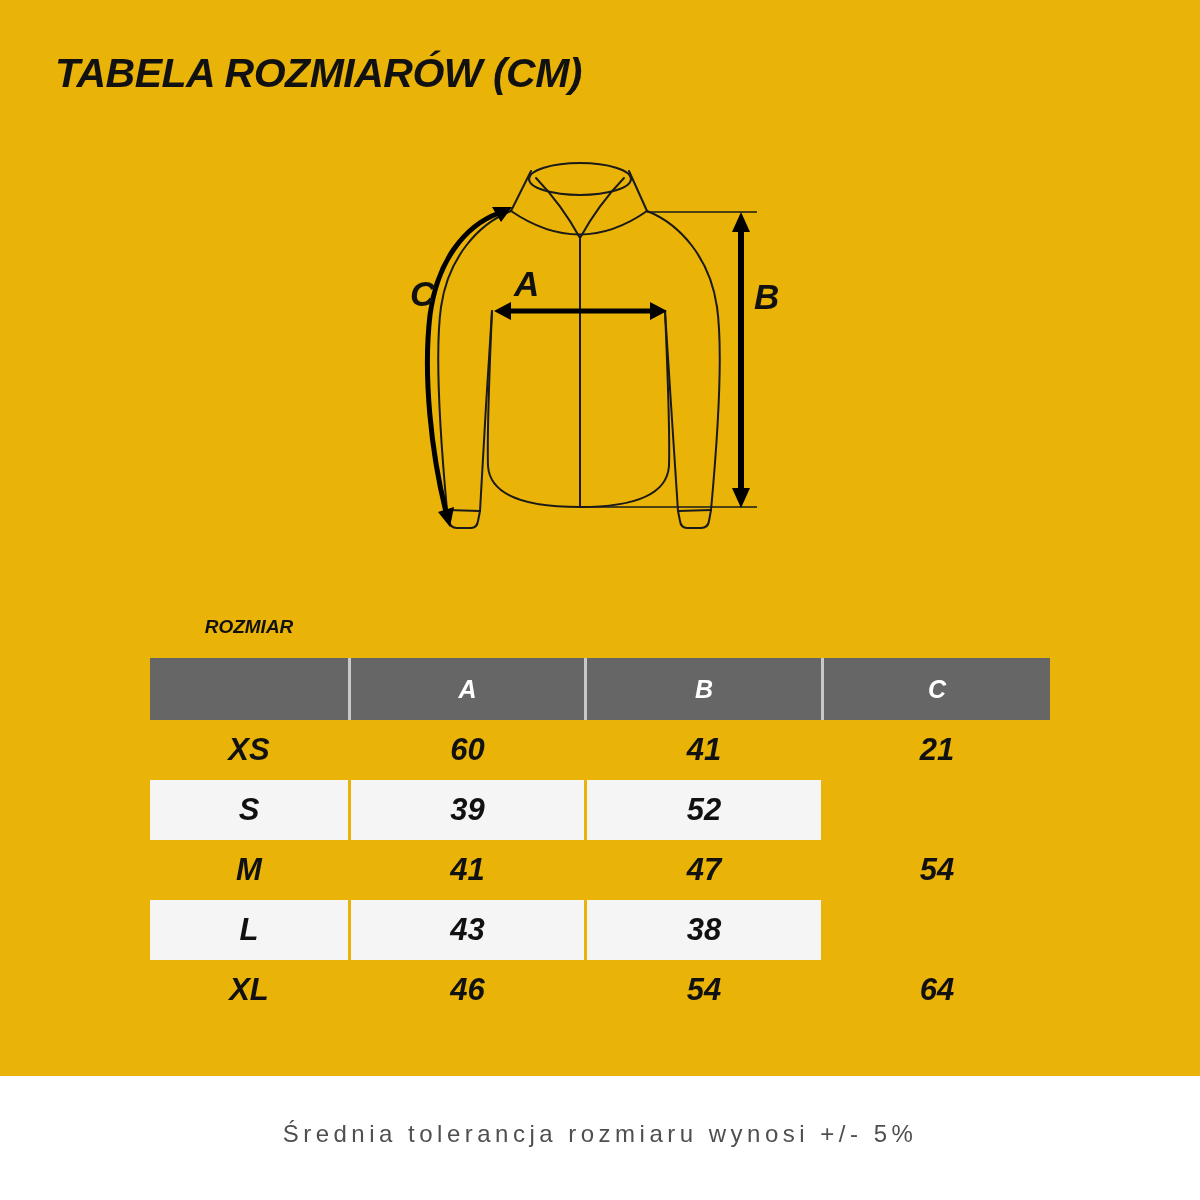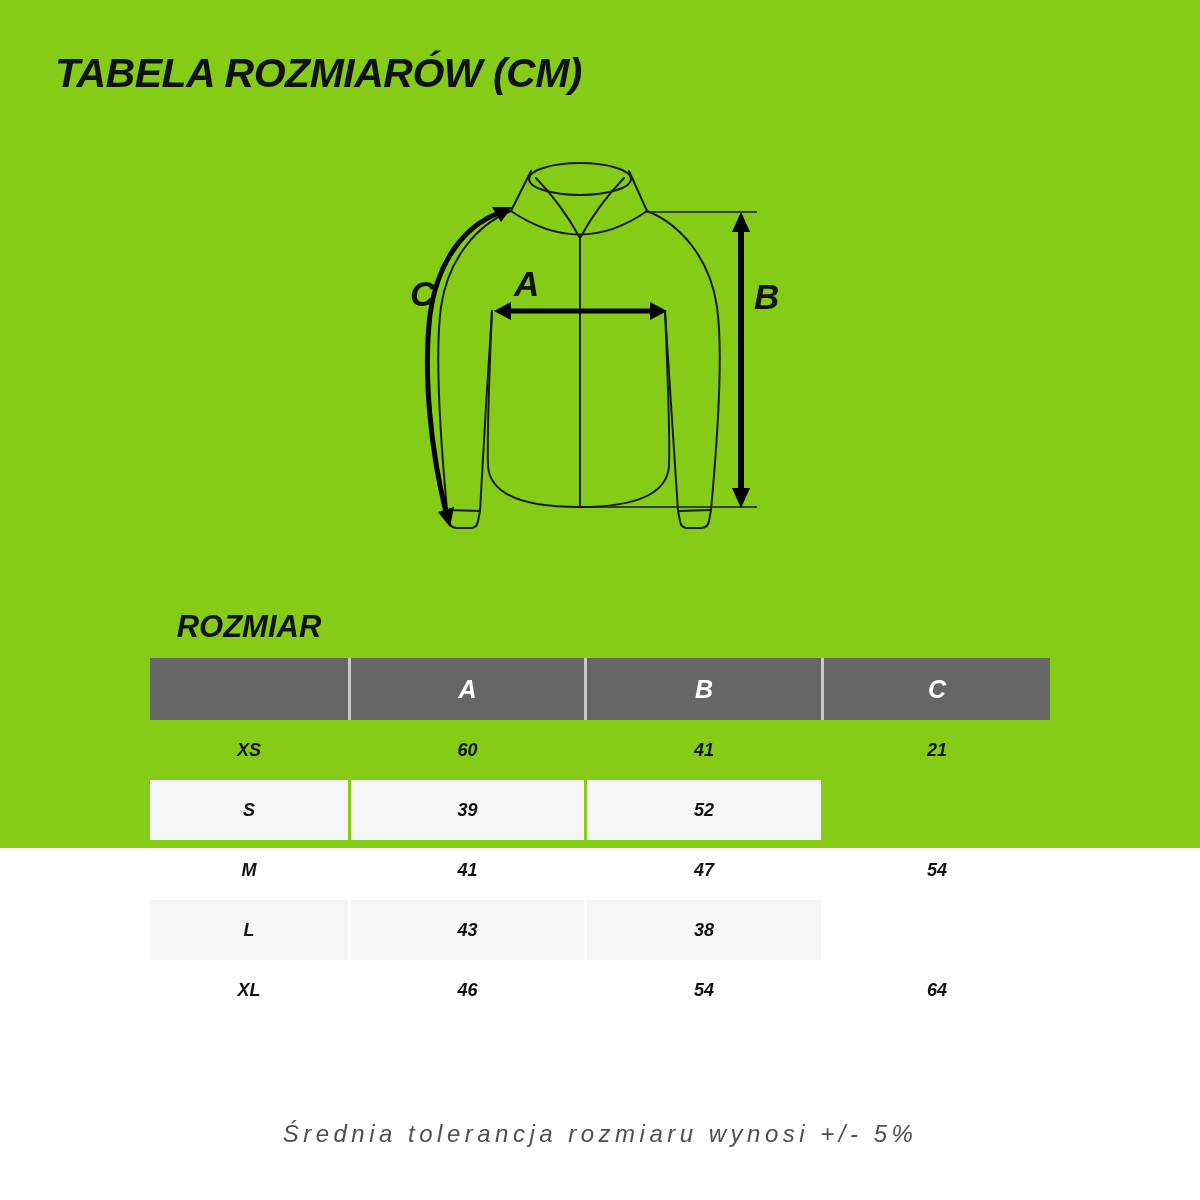--- a/index.html
+++ b/index.html
@@ -4,21 +4,21 @@
 <style>
   html, body {
     margin: 0;
     padding: 0;
     background: #ffffff;
     width: 1200px;
     height: 1200px;
     overflow: hidden;
     font-family: "Liberation Sans", sans-serif;
   }
-  .page { position: relative; width: 1200px; height: 848px; background: #84cc16; }
+  .page { position: relative; width: 1200px; height: 1076px; background: #eab308; }
 
   .title {
     position: absolute;
     left: 55px;
     top: 50px;
     margin: 0;
     font-size: 41px;
     font-weight: bold;
     font-style: italic;
     letter-spacing: -0.5px;
@@ -40,21 +40,21 @@
     font-size: 35px;
     fill: var(--text, #111);
   }
 
   .caption {
     position: absolute;
     top: 610px;
     height: 34px;
     line-height: 34px;
     text-align: center;
-    font-size: 31px;
+    font-size: 19px;
     font-weight: bold;
     font-style: italic;
     color: var(--text, #111);
   }
   .caption.size-col { left: 150px; width: 198px; }
   .caption.meas-cols { left: 348px; width: 701px; }
 
   .size-table {
     position: absolute;
     left: 150px;
@@ -68,21 +68,21 @@
     height: 60px;
   }
   .t-row.head {
     height: 62px;
     background: #c9c9c9; 
   }
   .cell {
     display: flex;
     align-items: center;
     justify-content: center;
-    font-size: 18px;
+    font-size: 31px;
     font-weight: bold;
     font-style: italic;
     color: var(--text, #111);
   }
   .t-row.head .cell {
     background: var(--header-bg, #666666);
     color: #ffffff;
     font-size: 25px;
   }
   .t-row.alt .cell { background: var(--alt-row-bg, #f5f5f5); }
@@ -90,21 +90,20 @@
   .footer-note {
     position: absolute;
     left: 0;
     top: 1120px;
     width: 1200px;
     text-align: center;
     font-size: 24px;
     font-weight: 300;
     letter-spacing: 4.5px;
     color: var(--footer-text, #4f4f4f);
-    font-style: italic;
   }
 </style>
 </head>
 <body>
 
 <div class="page">
 
   <h1 class="title">TABELA ROZMIARÓW (CM)</h1>
 
   <svg class="diagram" viewBox="400 145 400 420" xmlns="http://www.w3.org/2000/svg">

